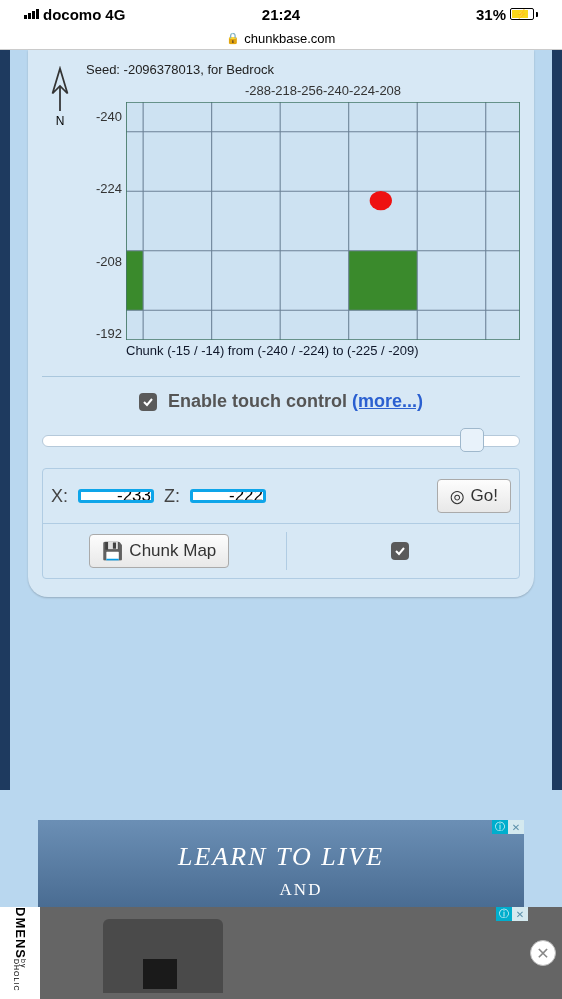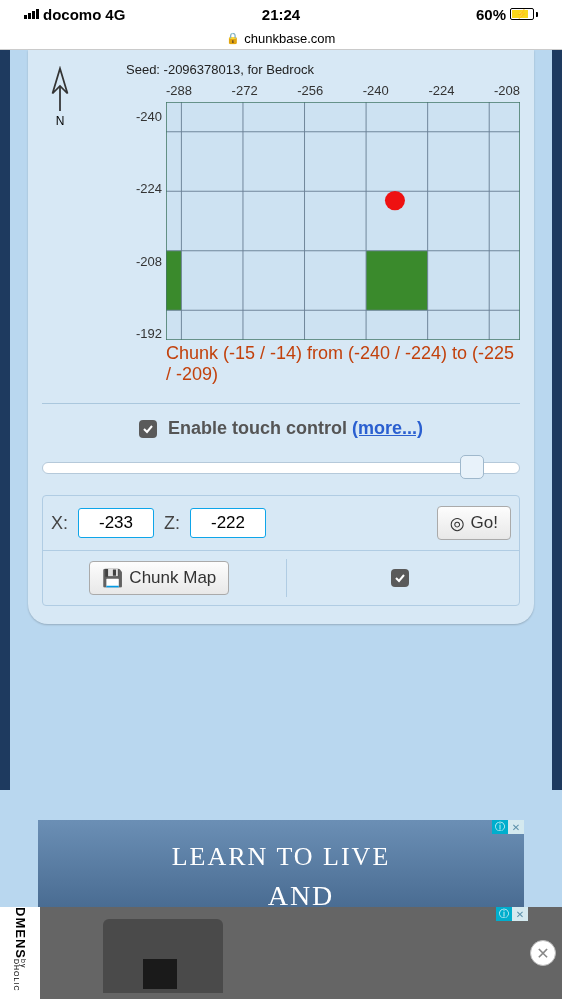--- a/index.html
+++ b/index.html
@@ -30,57 +30,57 @@
 
   
   .card { position:absolute; left:28px; right:28px; top:0; background:#d7e8f5; border-radius:0 0 20px 20px; padding:12px 14px 18px; box-shadow:0 1px 2px rgba(0,0,0,0.2); }
 
   
   .map-wrap { display:flex; gap:8px; }
   .compass { width:36px; display:flex; flex-direction:column; align-items:center; padding-top:4px; }
   .compass svg { width:26px; height:50px; }
   .compass-n { font-size:12px; margin-top:-2px; }
 
-  .map-col { flex:1; min-width:0;margin-left:40px; }
+  .map-col { flex:1; min-width:0; }
   .seed { font-size:13px; color:#222; margin-bottom:6px; }
 
   .grid-area { display:flex; }
   .ylabels { display:flex; flex-direction:column; justify-content:space-between; width:40px; text-align:right; font-size:13px; color:#333; padding:6px 4px 0 0; height:238px; margin-top:20px; }
   .grid { flex:1; }
-  .xlabels { display:flex; justify-content:space-between; font-size:13px; color:#333; padding:0 0 4px 0; }
+  .xlabels { display:flex; justify-content:center; font-size:13px; color:#333; padding:0 0 4px 0; }
   .grid-svg { width:100%; height:238px; background:#cde2f2; display:block; }
 
   .coords { font-size:13px; color:#333; margin:10px 0 2px 40px; }
-  .chunk { font-size:18px; color:#c2410c; margin:2px 0 0 40px; }
+  .chunk { font-size:13px; color:#0f172a; margin:2px 0 0 40px; }
 
   .divider { border:none; border-top:1px solid #aac7dd; margin:18px 0 14px; }
 
   .touchrow { text-align:center; font-size:18px; color:#555;font-weight:bold; }
   .chk { display:inline-flex; width:18px; height:18px; background:#5a5a5a; border-radius:4px; align-items:center; justify-content:center; vertical-align:middle; margin-right:6px; }
   .chk svg { width:12px; height:12px; }
   .more { color:#2a5fd0; text-decoration:underline; }
 
   .slider-wrap { margin:16px 0 14px; position:relative; height:26px; }
   .slider-track { position:absolute; left:0; right:0; top:7px; height:12px; background:#fff; border:1px solid #b5c9da; border-radius:7px; }
   .slider-thumb { position:absolute; top:0; width:24px; height:24px; background:#e8f2fa; border:1px solid #9fb8cc; border-radius:5px; left:calc(90% - 12px); }
 
   .controls { border:1px solid #b0cce3; border-radius:4px; }
   .ctrl-row { display:flex; align-items:center; padding:10px 8px; gap:10px; }
   .ctrl-row + .ctrl-row { border-top:1px solid #b0cce3; }
   .lbl { font-size:18px; color:#444; }
-  .coord-input { width:76px; height:30px; border:1px solid #0ea5e9; border-radius:3px; text-align:center; font-size:17px; background:#fff; }
+  .coord-input { width:76px; height:14px; border:3px solid #0ea5e9; border-radius:3px; text-align:right; font-size:17px; background:#fff; }
   .spacer { flex:1; }
   .btn { height:34px; padding:0 12px; background:linear-gradient(#fdfdfd,#e8e8e8); border:1px solid #aaa; border-radius:4px; font-size:17px; color:#333; display:flex; align-items:center; gap:6px; cursor:pointer; }
   .half { flex:1; display:flex; align-items:center; justify-content:center; padding:10px 8px; gap:8px; font-size:18px; color:#444; }
   .half + .half { border-left:1px solid #b0cce3; }
 
   
   .ad1 { position:absolute; left:38px; right:38px; top:770px; height:120px; background:linear-gradient(#6b8fb5,#3d5f85); color:#fff; font-family:Georgia,serif; text-align:center; padding-top:22px; }
-  .ad1 .t1 { font-size:26px; letter-spacing:2px; }
-  .ad1 .t2 { font-size:28px; letter-spacing:2px; margin-top:8px;padding-left:40px; }
+  .ad1 .t1 { font-size:26px; letter-spacing:2px;font-style:italic; }
+  .ad1 .t2 { font-size:17px; letter-spacing:2px; margin-top:8px;padding-left:40px; }
   .adbadge { position:absolute; top:0; right:0; display:flex; }
   .adbadge span { width:16px; height:14px; background:#00aecd; color:#fff; font-size:10px; display:flex; align-items:center; justify-content:center; }
   .adbadge span:last-child { background:#d4e9ef; color:#5a8fa8; }
 
   .ad2 { position:absolute; left:0; right:0; bottom:0; height:92px; background:#6a6a6a; display:flex; }
   .ad2 .brand { width:40px; background:#fff; writing-mode:vertical-rl; text-orientation:mixed; font-weight:700; font-size:13px; display:flex; align-items:center; justify-content:center; letter-spacing:1px; }
   .ad2 .brand small { font-size:7px; font-weight:400; }
   .ad2 .prod { flex:1; background:#656565; position:relative; }
   .ad2 .shirt { position:absolute; background:#4a4a4a; border-radius:6px 6px 0 0; }
   .ad2 .shirt.a { left:12%; top:12px; width:120px; height:74px; }
@@ -99,21 +99,21 @@
       <span style="height:4px"></span>
         <span style="height:6px"></span>
         <span style="height:8px"></span>
         <span style="height:10px"></span>
     </span>
     <span>docomo</span>
     <span>4G</span>
   </div>
   <div class="sb-center">21:24</div>
   <div class="sb-right">
-    <span>60%</span>
+    <span>31%</span>
     <span class="batt">
       <span class="batt-body">
           <span class="batt-fill"></span>
           <span class="bolt">⚡</span>
         </span>
       <span class="batt-cap"></span>
     </span>
   </div>
 </div>
 
@@ -142,21 +142,21 @@
         <div class="grid-area">
           <div class="ylabels">
             <span>-240</span>
             <span>-224</span>
             <span>-208</span>
             <span>-192</span>
           </div>
           <div class="grid">
             <div class="xlabels">
               <span>-288</span>
-              <span>-272</span>
+              <span>-218</span>
               <span>-256</span>
               <span>-240</span>
               <span>-224</span>
               <span>-208</span>
             </div>
 
             <svg class="grid-svg" viewBox="-292 -248 92 64" preserveAspectRatio="none">
 
               <rect x="-240" y="-208" width="16" height="16" fill="#3a8a2c"></rect>
               <rect x="-292" y="-208" width="4" height="16" fill="#3a8a2c"></rect>

